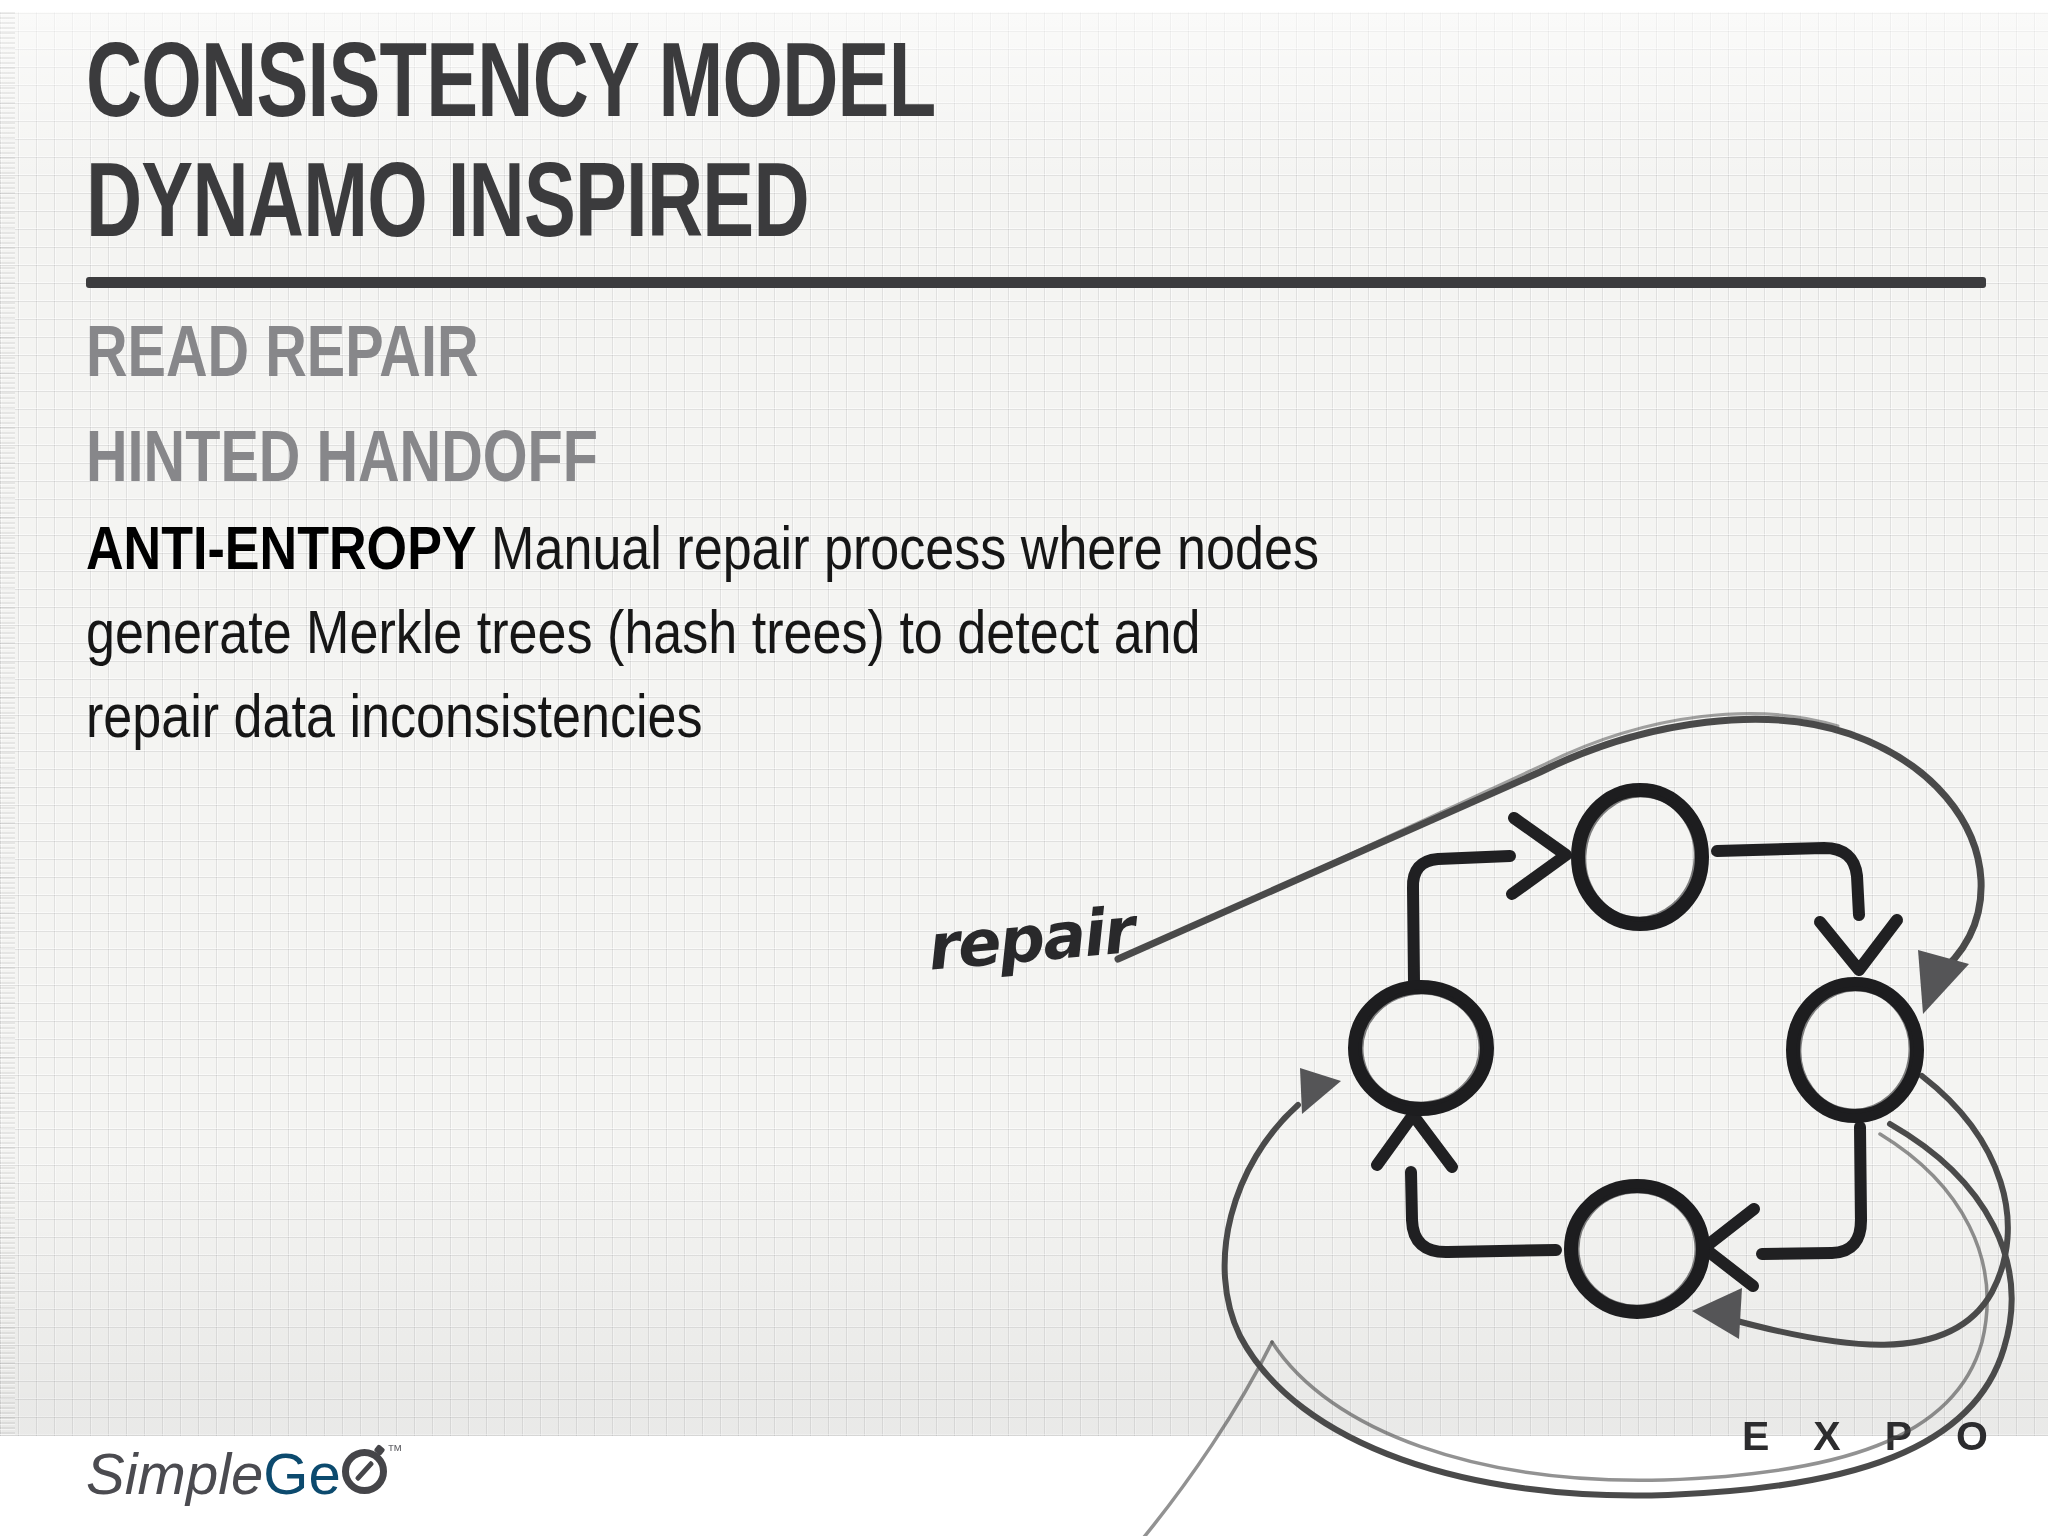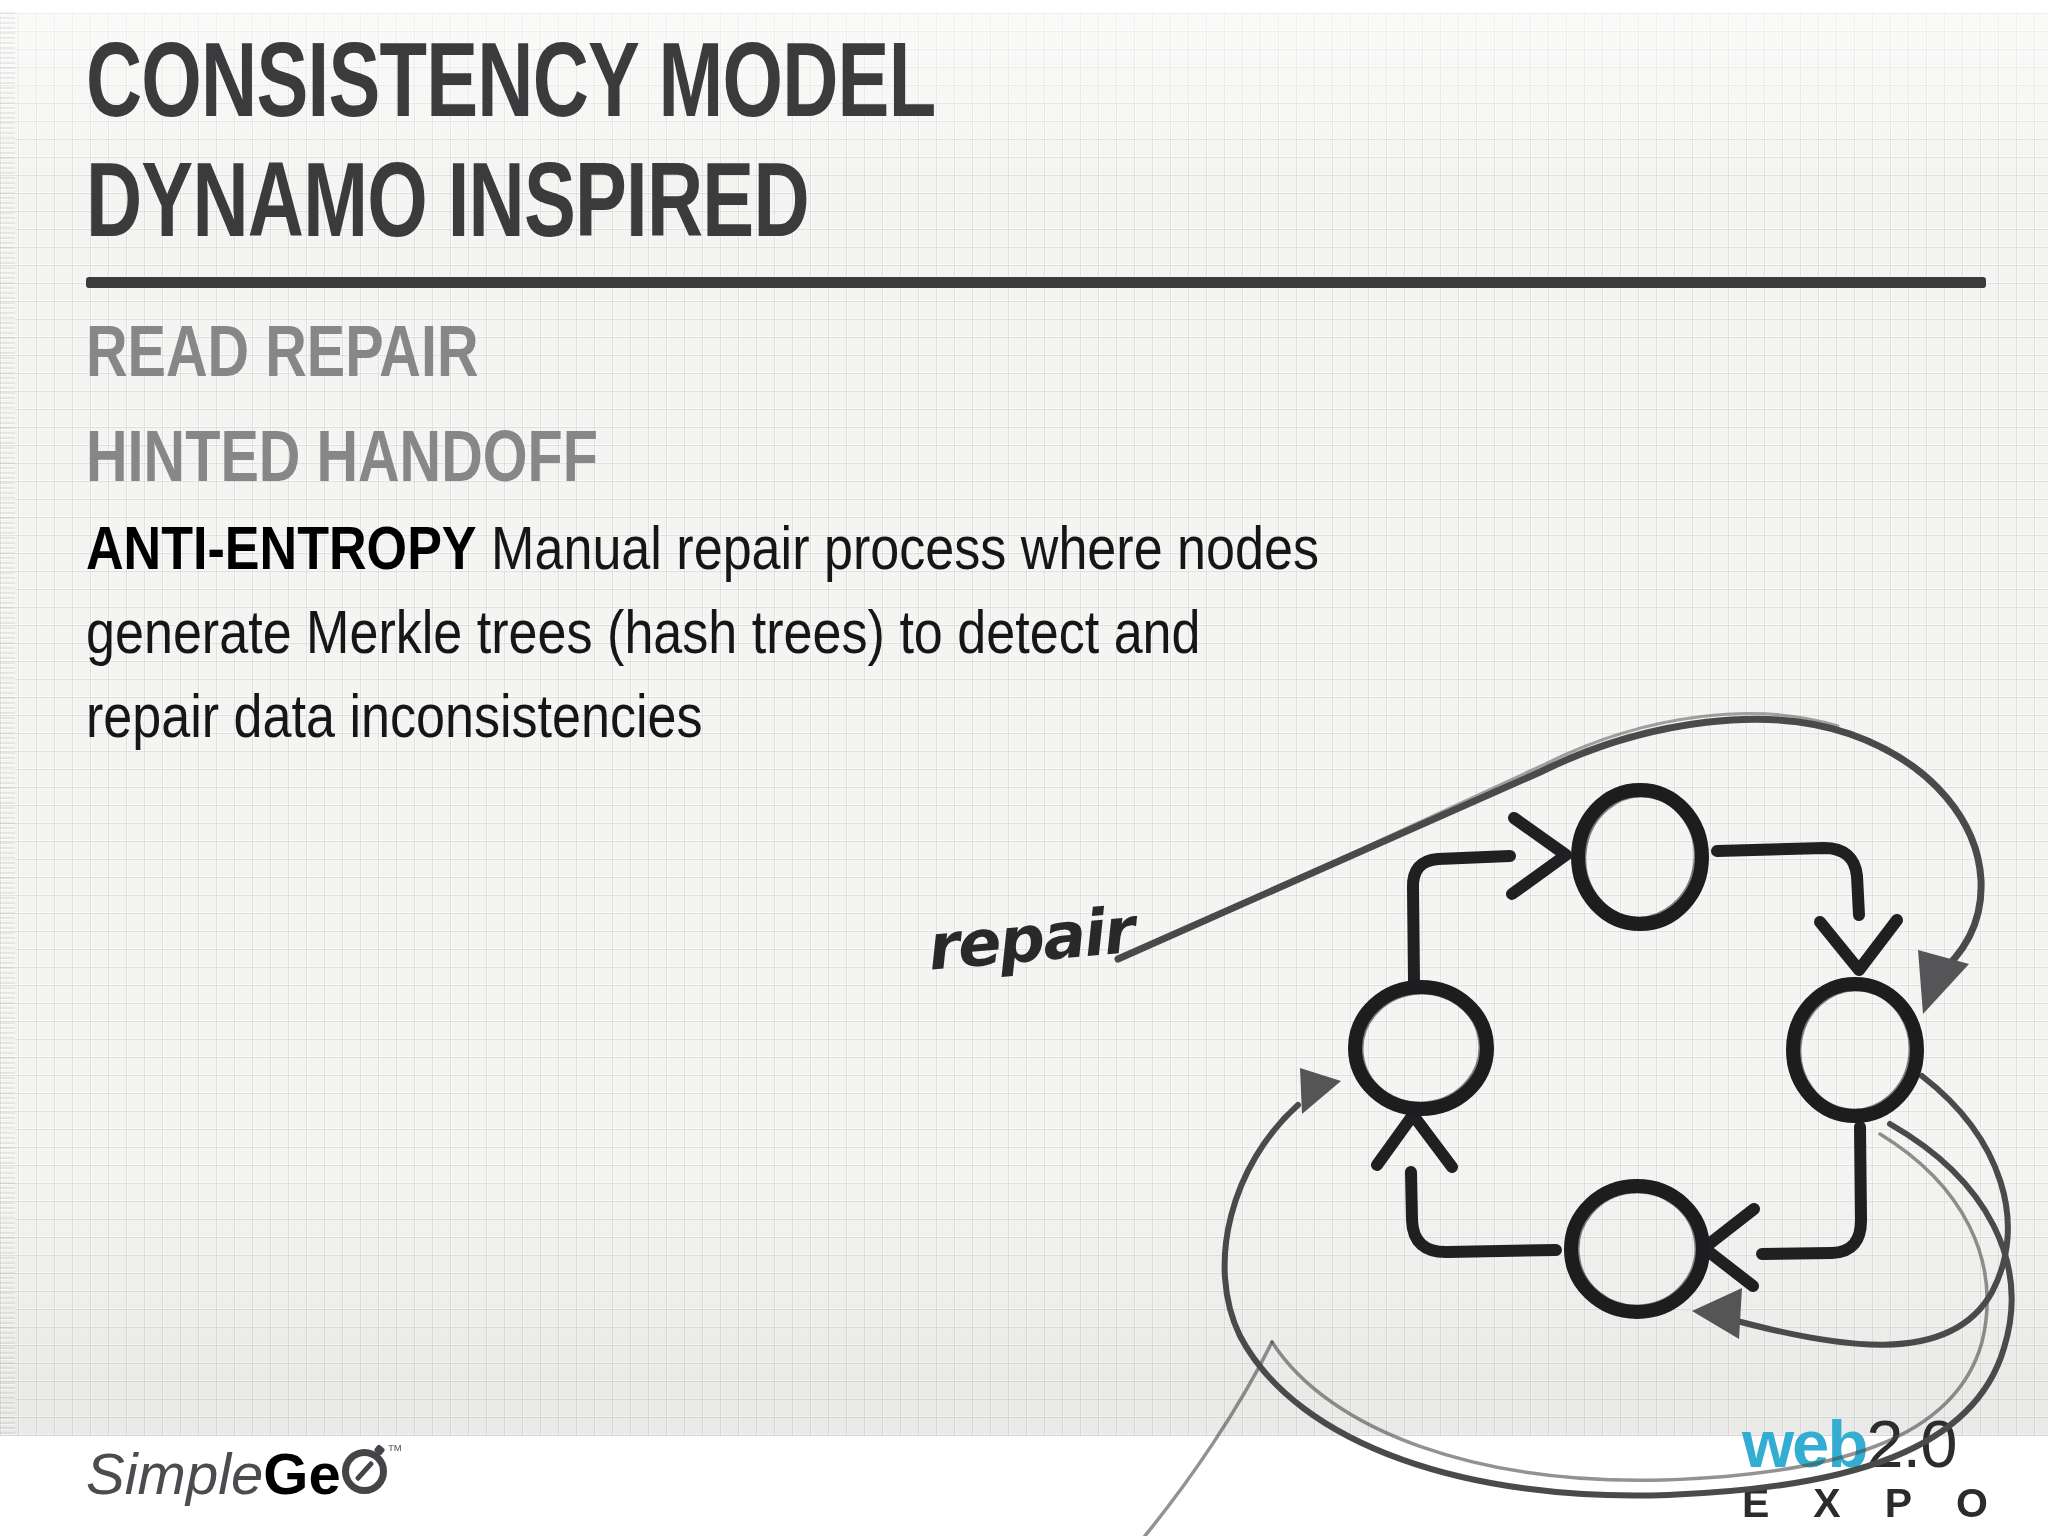--- a/index.html
+++ b/index.html
@@ -37,21 +37,21 @@
   .definition .term{font-weight:700;color:#000;}
 
   
   .repair-label{position:absolute;left:928px;top:890px;font-size:64px;font-weight:700;
     font-style:italic;color:#29292b;transform:rotate(-5deg);letter-spacing:-2px;
     font-family:"DejaVu Sans",sans-serif;}
 
   
   .simplegeo{position:absolute;left:86px;top:1430px;font-size:58px;line-height:1.1;color:#4b4b50;white-space:nowrap;}
   .simplegeo .sg-light{font-weight:400;letter-spacing:0;font-style:italic;}
-  .simplegeo .sg-bold{font-weight:700;color:#000000;}
+  .simplegeo .sg-bold{font-weight:400;color:#0c4a6e;}
   .compass{display:inline-block;position:relative;width:31px;height:31px;border:7px solid #454549;
     border-radius:50%;vertical-align:baseline;margin-left:1px;}
   .compass .needle{position:absolute;left:13px;top:3px;width:5px;height:24px;background:#454549;
     transform:rotate(42deg);border-radius:2px;}
   .compass .crown{position:absolute;right:-4px;top:-10px;width:9px;height:8px;background:#454549;
     transform:rotate(40deg);border-radius:2px;}
   .sg-tm{font-size:16px;vertical-align:top;color:#6a6a6e;}
 
   
   .web20{position:absolute;left:1742px;top:1398px;width:246px;}
@@ -83,21 +83,20 @@
     <div class="dline"><span class="term">ANTI-ENTROPY</span><span> Manual repair process where nodes</span></div>
     <div class="dline">generate Merkle trees (hash trees) to detect and</div>
     <div class="dline">repair data inconsistencies</div>
   </div>
 
   <div class="repair-label">repair</div>
 
   <div class="simplegeo"><span class="sg-light">Simple</span><span class="sg-bold">Ge</span><span class="compass"><span class="needle"></span><span class="crown"></span></span><span class="sg-tm">™</span></div>
 
   <div class="web20">
-    <div class="row1"><span class="w-web">web</span><span class="w-20">2.0</span></div>
     <div class="row2">
       <span>E</span>
       <span>X</span>
       <span>P</span>
       <span>O</span>
     </div>
   </div>
 
   <svg class="sketch" width="2048" height="1536" viewBox="0 0 2048 1536">
 

